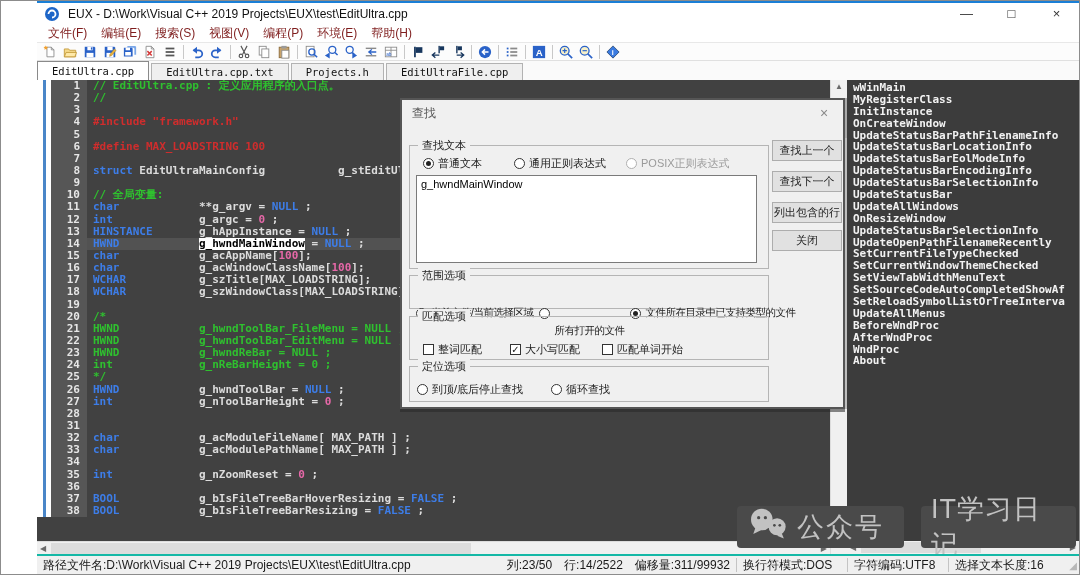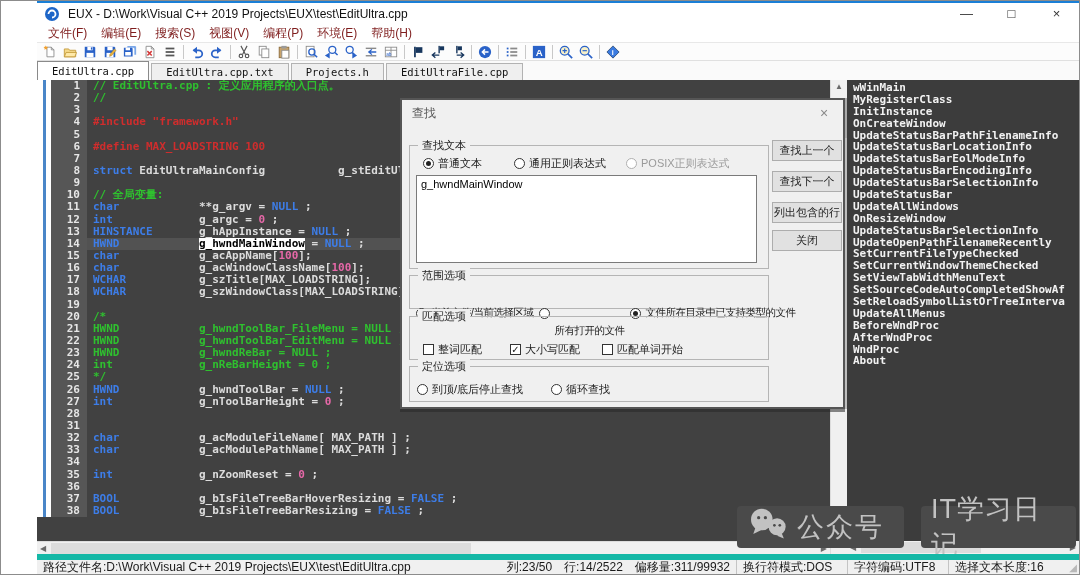--- a/index.html
+++ b/index.html
@@ -86,21 +86,21 @@
   .rdo.sel::after { content:""; position:absolute; left:2px; top:2px; width:5px; height:5px; border-radius:50%; background:#222; }
   .rdo.dis { border-color:#b0b0b0; }
   .chk { width:11px; height:11px; border:1px solid #333; background:#fff; margin-right:4px; position:relative; flex:none; font-size:10px; line-height:10px; text-align:center; color:#222; }
   .dlg-lbl { margin-right:14px; }
   .dlg-lbl.dis { color:#9a9a9a; }
   .qbox { position:absolute; left:14px; top:75px; width:341px; height:88px; background:#fff; border:1px solid #7a7a7a; font-size:11px; color:#000; padding:2px 4px; }
   .dbtn { position:absolute; left:370px; width:70px; height:21px; background:#e1e1e1; border:1px solid #adadad; font-size:11px; color:#222; text-align:center; line-height:19px; }
   .small { font-size:10.5px; letter-spacing:-0.5px; }
 
   
-  .statusbar { height:20px; background:#f0f0f0; border-top:6px solid #14b8a6; display:flex; align-items:center; font-size:12px; color:#1a1a1a; flex:none; }
+  .statusbar { height:20px; background:#f0f0f0; border-top:2px solid #14b8a6; display:flex; align-items:center; font-size:12px; color:#1a1a1a; flex:none; }
   .sseg { padding:0 6px; white-space:nowrap; overflow:hidden; }
   .s-path { flex:1; }
   .sdiv { width:1px; height:14px; background:#c4c4c4; }
   .grip { width:12px; color:#b8b8b8; font-size:10px; text-align:right; padding-right:2px; }
 </style>
 </head>
 <body>
 
 <div class="window">
 

